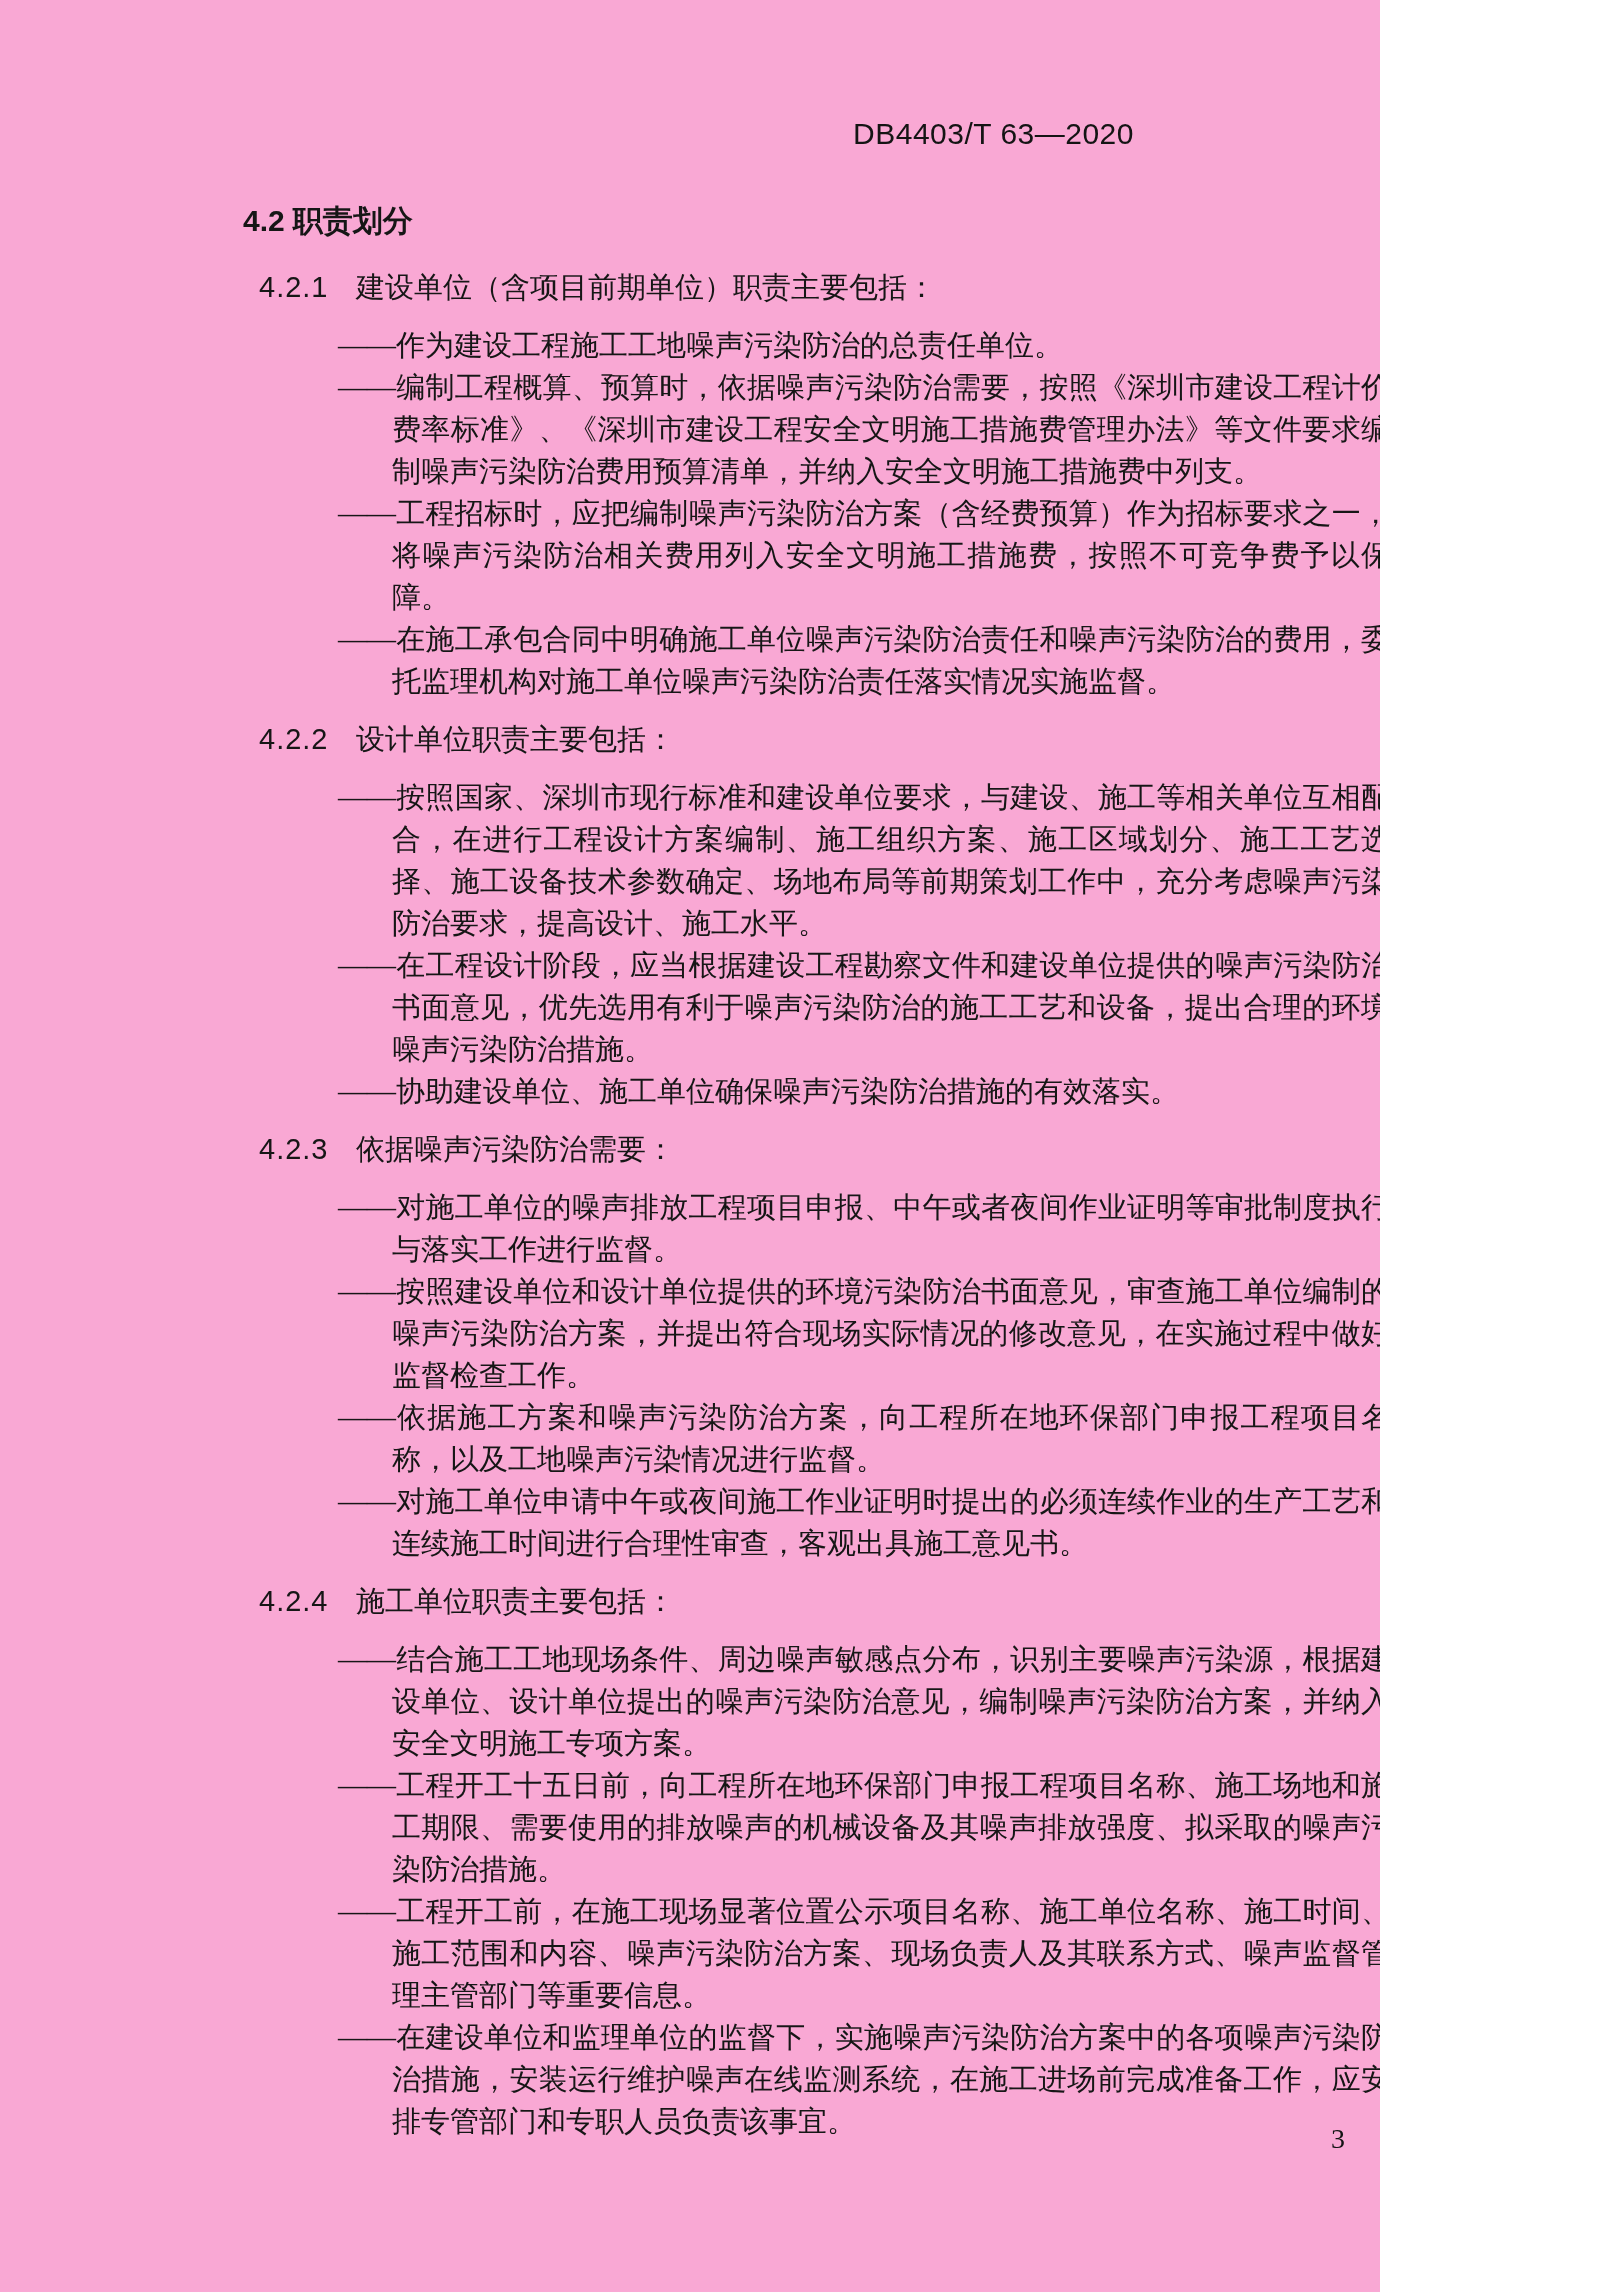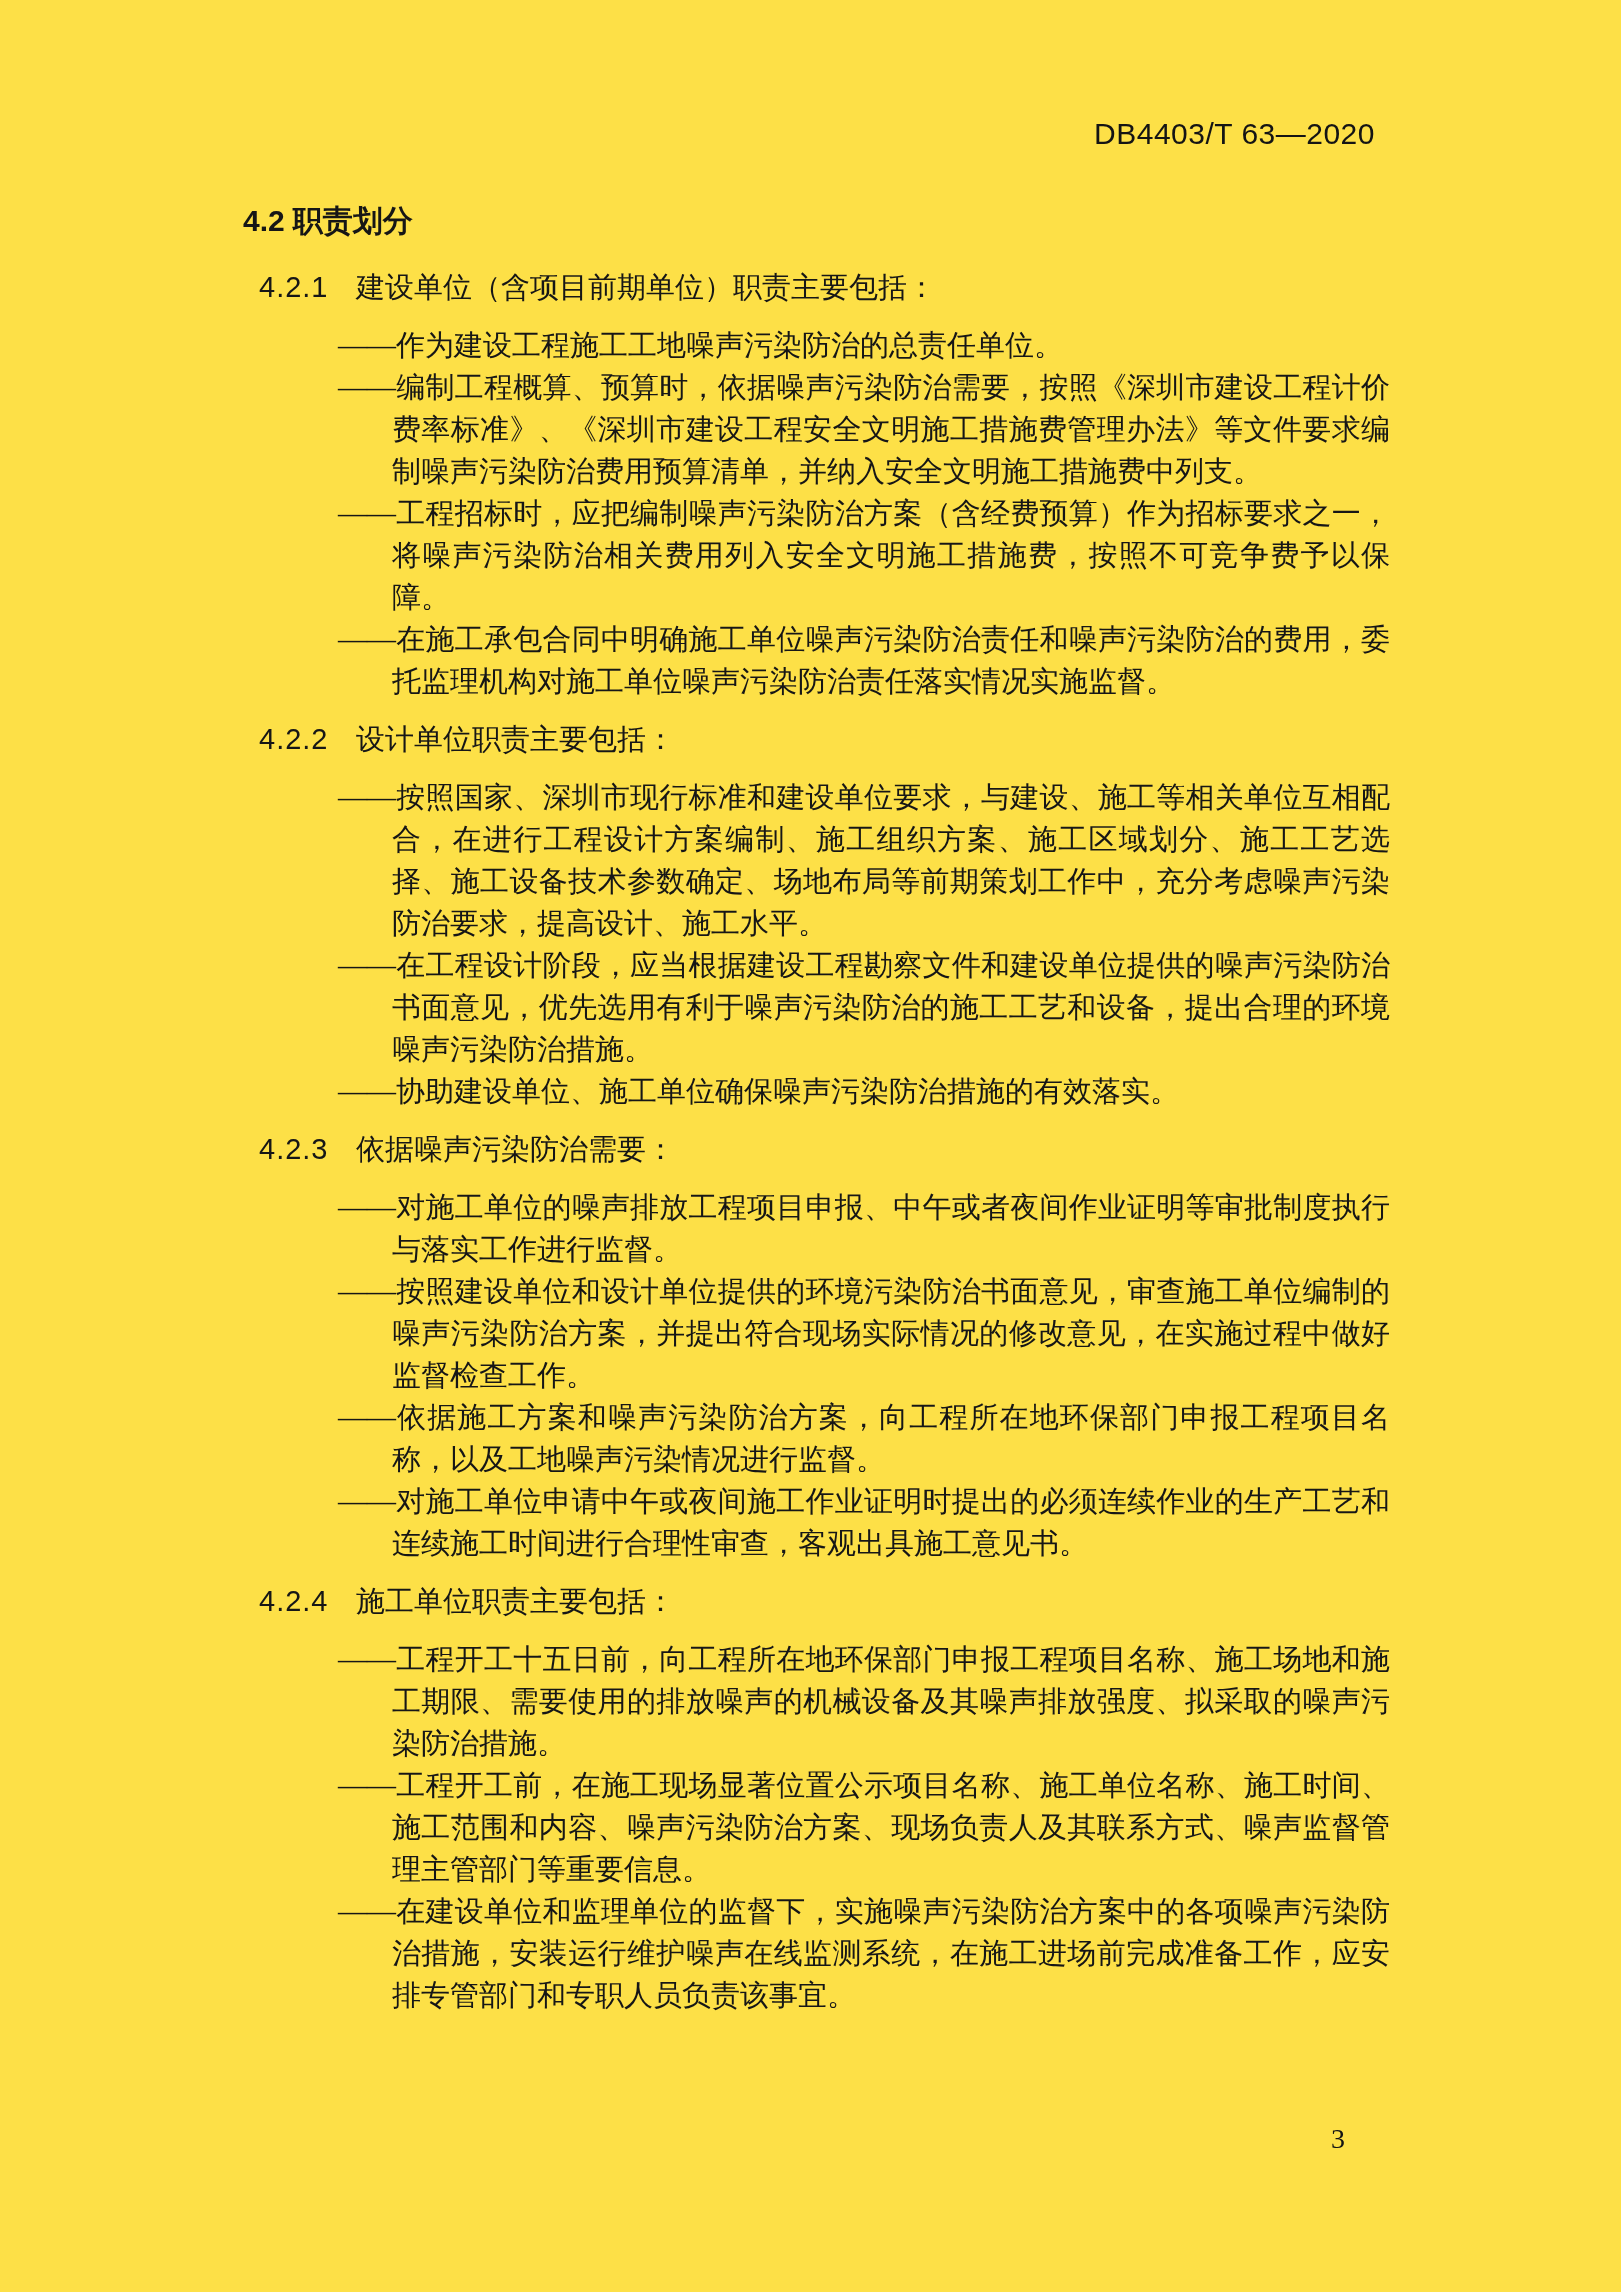--- a/index.html
+++ b/index.html
@@ -2,23 +2,23 @@
 <html><head>
 <meta charset="utf-8">
 <style>
   * { box-sizing: border-box; }
   html, body {
     margin: 0; padding: 0;
     background: #ffffff;
   }
   .page {
     position: relative;
-    width: 1621px;
+    width: 1380px;
     height: 2293px;
-    background: #fde047;
+    background: #f9a8d4;
     color: #161616;
     font-family: "Liberation Serif", "DejaVu Serif", serif;
     overflow: hidden;
     text-decoration: underline;
   }
   .doc-header {
     position: absolute;
     top: 117px;
     right: 246px;
     font-family: "Liberation Sans", "DejaVu Sans", sans-serif;
@@ -97,20 +97,21 @@
     <div class="clause">
       <p class="clause-heading"><span class="num">4.2.3</span><span>依据噪声污染防治需要：</span></p>
       <p class="item">——对施工单位的噪声排放工程项目申报、中午或者夜间作业证明等审批制度执行与落实工作进行监督。</p>
       <p class="item">——按照建设单位和设计单位提供的环境污染防治书面意见，审查施工单位编制的噪声污染防治方案，并提出符合现场实际情况的修改意见，在实施过程中做好监督检查工作。</p>
       <p class="item">——依据施工方案和噪声污染防治方案，向工程所在地环保部门申报工程项目名称，以及工地噪声污染情况进行监督。</p>
       <p class="item">——对施工单位申请中午或夜间施工作业证明时提出的必须连续作业的生产工艺和连续施工时间进行合理性审查，客观出具施工意见书。</p>
     </div>
 
     <div class="clause">
       <p class="clause-heading"><span class="num">4.2.4</span><span>施工单位职责主要包括：</span></p>
+      <p class="item">——结合施工工地现场条件、周边噪声敏感点分布，识别主要噪声污染源，根据建设单位、设计单位提出的噪声污染防治意见，编制噪声污染防治方案，并纳入安全文明施工专项方案。</p>
       <p class="item">——工程开工十五日前，向工程所在地环保部门申报工程项目名称、施工场地和施工期限、需要使用的排放噪声的机械设备及其噪声排放强度、拟采取的噪声污染防治措施。</p>
       <p class="item">——工程开工前，在施工现场显著位置公示项目名称、施工单位名称、施工时间、施工范围和内容、噪声污染防治方案、现场负责人及其联系方式、噪声监督管理主管部门等重要信息。</p>
       <p class="item">——在建设单位和监理单位的监督下，实施噪声污染防治方案中的各项噪声污染防治措施，安装运行维护噪声在线监测系统，在施工进场前完成准备工作，应安排专管部门和专职人员负责该事宜。</p>
     </div>
 
   </div>
 
   <div class="page-number">3</div>
 
 </div>

